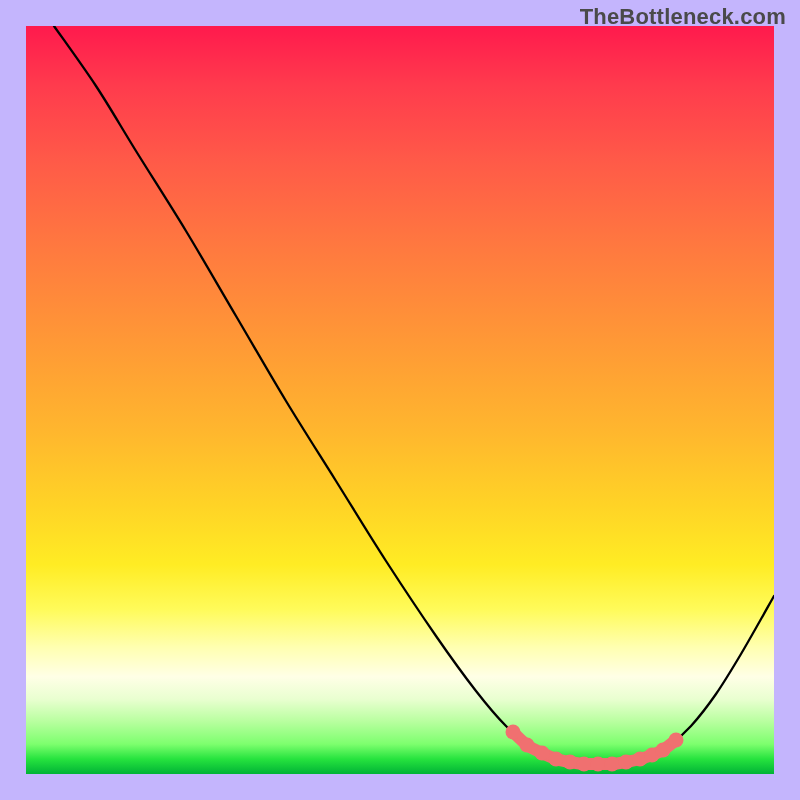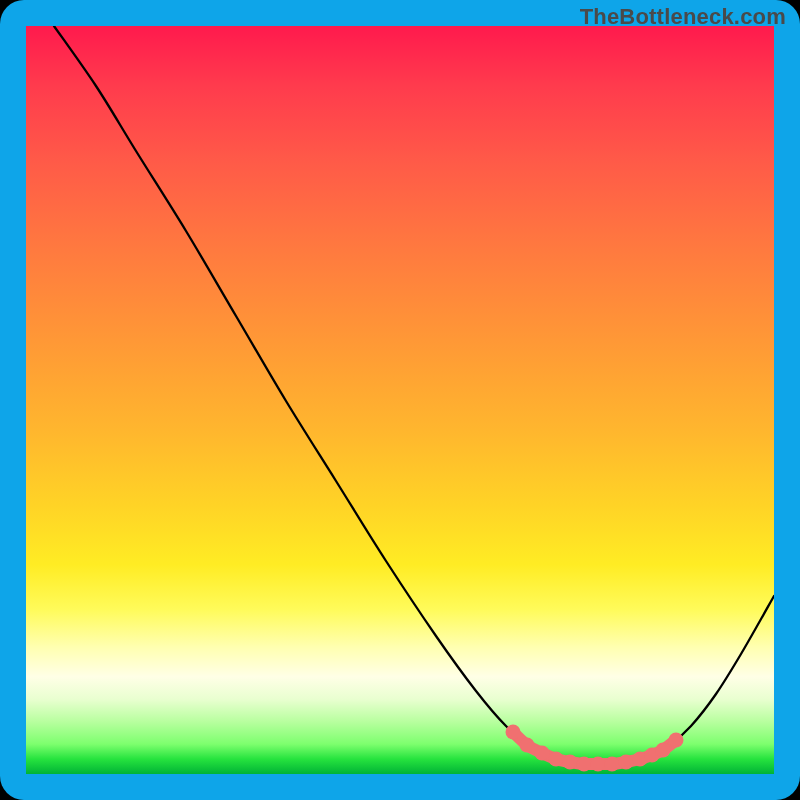--- a/index.html
+++ b/index.html
@@ -8,22 +8,21 @@
     width: 800px;
     height: 800px;
     background: #000;
     overflow: hidden;
     font-family: Arial, Helvetica, sans-serif;
   }
   .frame {
     position: relative;
     width: 800px;
     height: 800px;
-    background: #0ea5e9;
-    border-radius: 24px;
+    background: #c4b5fd;
   }
   .watermark {
     position: absolute;
     top: 4px;
     right: 14px;
     color: #4a4a4a;
     font-size: 22px;
     font-weight: 600;
     letter-spacing: 0.2px;
     z-index: 30;

